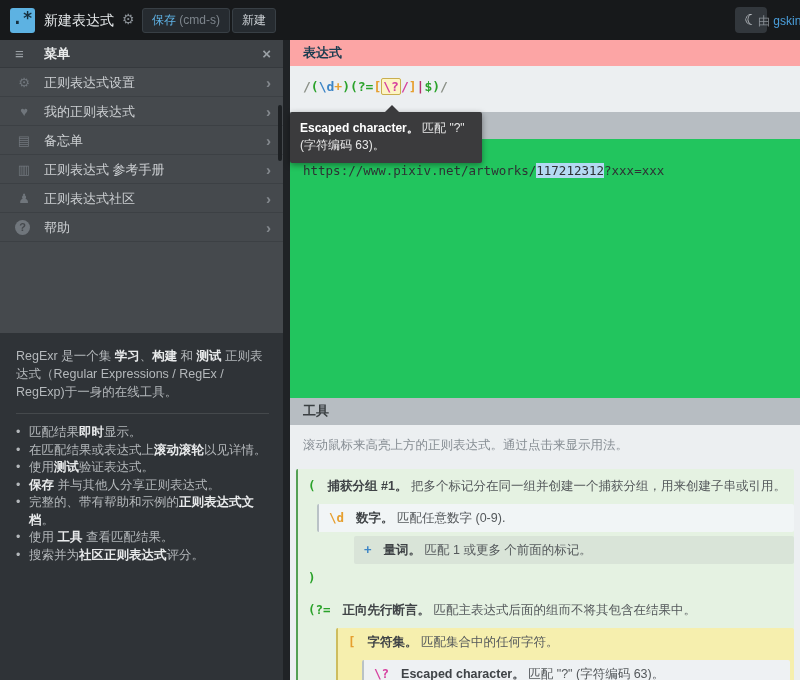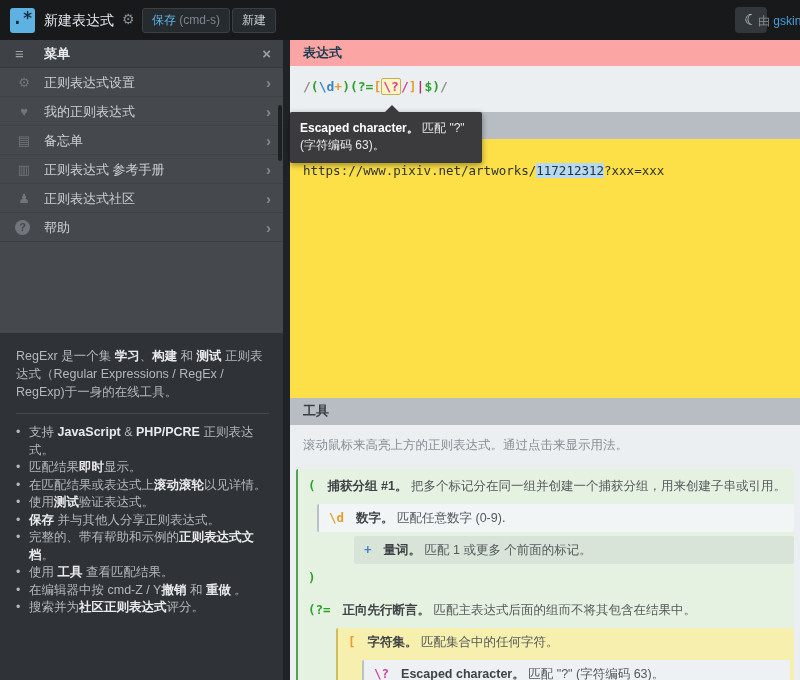--- a/index.html
+++ b/index.html
@@ -56,21 +56,21 @@
   
   .main { position:absolute; left:290px; top:40px; width:510px; height:640px; background:#dde3e6; }
   .hdr { position:absolute; left:0; width:510px; height:26px; font-size:13px; font-weight:bold;
     line-height:26px; padding-left:13px; }
   .hdr-expr { top:0; background:#fca5a5; color:#1b3c50; }
   .hdr-text { top:72px; height:27px; background:#b7bdc2; color:#3a3f42; }
   .hdr-tools { top:358px; height:27px; background:#b7bdc2; color:#3a3f42; }
   .expr-body { position:absolute; top:26px; left:0; width:510px; height:46px; background:#eceff1; }
   .expr-line { position:absolute; left:13px; top:13px; font-family:"DejaVu Sans Mono",monospace;
     font-size:13px; font-weight:bold; }
-  .text-body { position:absolute; top:99px; left:0; width:510px; height:259px; background:#fde047; }
+  .text-body { position:absolute; top:99px; left:0; width:510px; height:259px; background:#22c55e; }
   .text-line { position:absolute; left:13px; top:24px; font-family:"DejaVu Sans Mono",monospace;
     font-size:12.5px; color:#2e3234; }
   .text-line .hl { background:#b4d9f3; }
   .tools-body { position:absolute; top:385px; left:0; width:510px; height:327px; background:#eceff1; }
   .tools-hint { position:absolute; left:13px; top:12px; color:#868d93; font-size:12.5px; }
 
   
   .tk-delim { color:#8a9086; }
   .tk-grp { color:#2aa22a; }
   .tk-esc { color:#3d85c6; }
@@ -153,28 +153,26 @@
       <span class="mi-icon circ">?</span>
       <span>帮助</span>
       <span class="mi-chev">›</span>
     </div>
     <div class="side-scroll"></div>
 
     <div class="side-desc">
       <p><span>RegExr 是一个集 </span><span class="b">学习</span><span>、</span><span class="b">构建</span><span> 和 </span><span class="b">测试</span><span> 正则表达式（Regular Expressions / RegEx / RegExp)于一身的在线工具。</span></p>
       <hr class="side-divider">
       <ul class="side-list">
-        <li><span>支持 </span><span class="b">JavaScript</span><span> &amp; </span><span class="b">PHP/PCRE</span><span> 正则表达式。</span></li>
         <li><span>匹配结果</span><span class="b">即时</span><span>显示。</span></li>
         <li><span>在匹配结果或表达式上</span><span class="b">滚动滚轮</span><span>以见详情。</span></li>
         <li><span>使用</span><span class="b">测试</span><span>验证表达式。</span></li>
         <li><span class="b">保存</span><span> 并与其他人分享正则表达式。</span></li>
         <li><span>完整的、带有帮助和示例的</span><span class="b">正则表达式文档</span><span>。</span></li>
         <li><span>使用 </span><span class="b">工具</span><span> 查看匹配结果。</span></li>
-        <li><span>在编辑器中按 cmd-Z / Y</span><span class="b">撤销</span><span> 和 </span><span class="b">重做</span><span> 。</span></li>
         <li><span>搜索并为</span><span class="b">社区正则表达式</span><span>评分。</span></li>
       </ul>
     </div>
   </div>
 
   <div class="vdivider"></div>
 
   <div class="main">
     <div class="hdr hdr-expr">表达式</div>
     <div class="expr-body">

